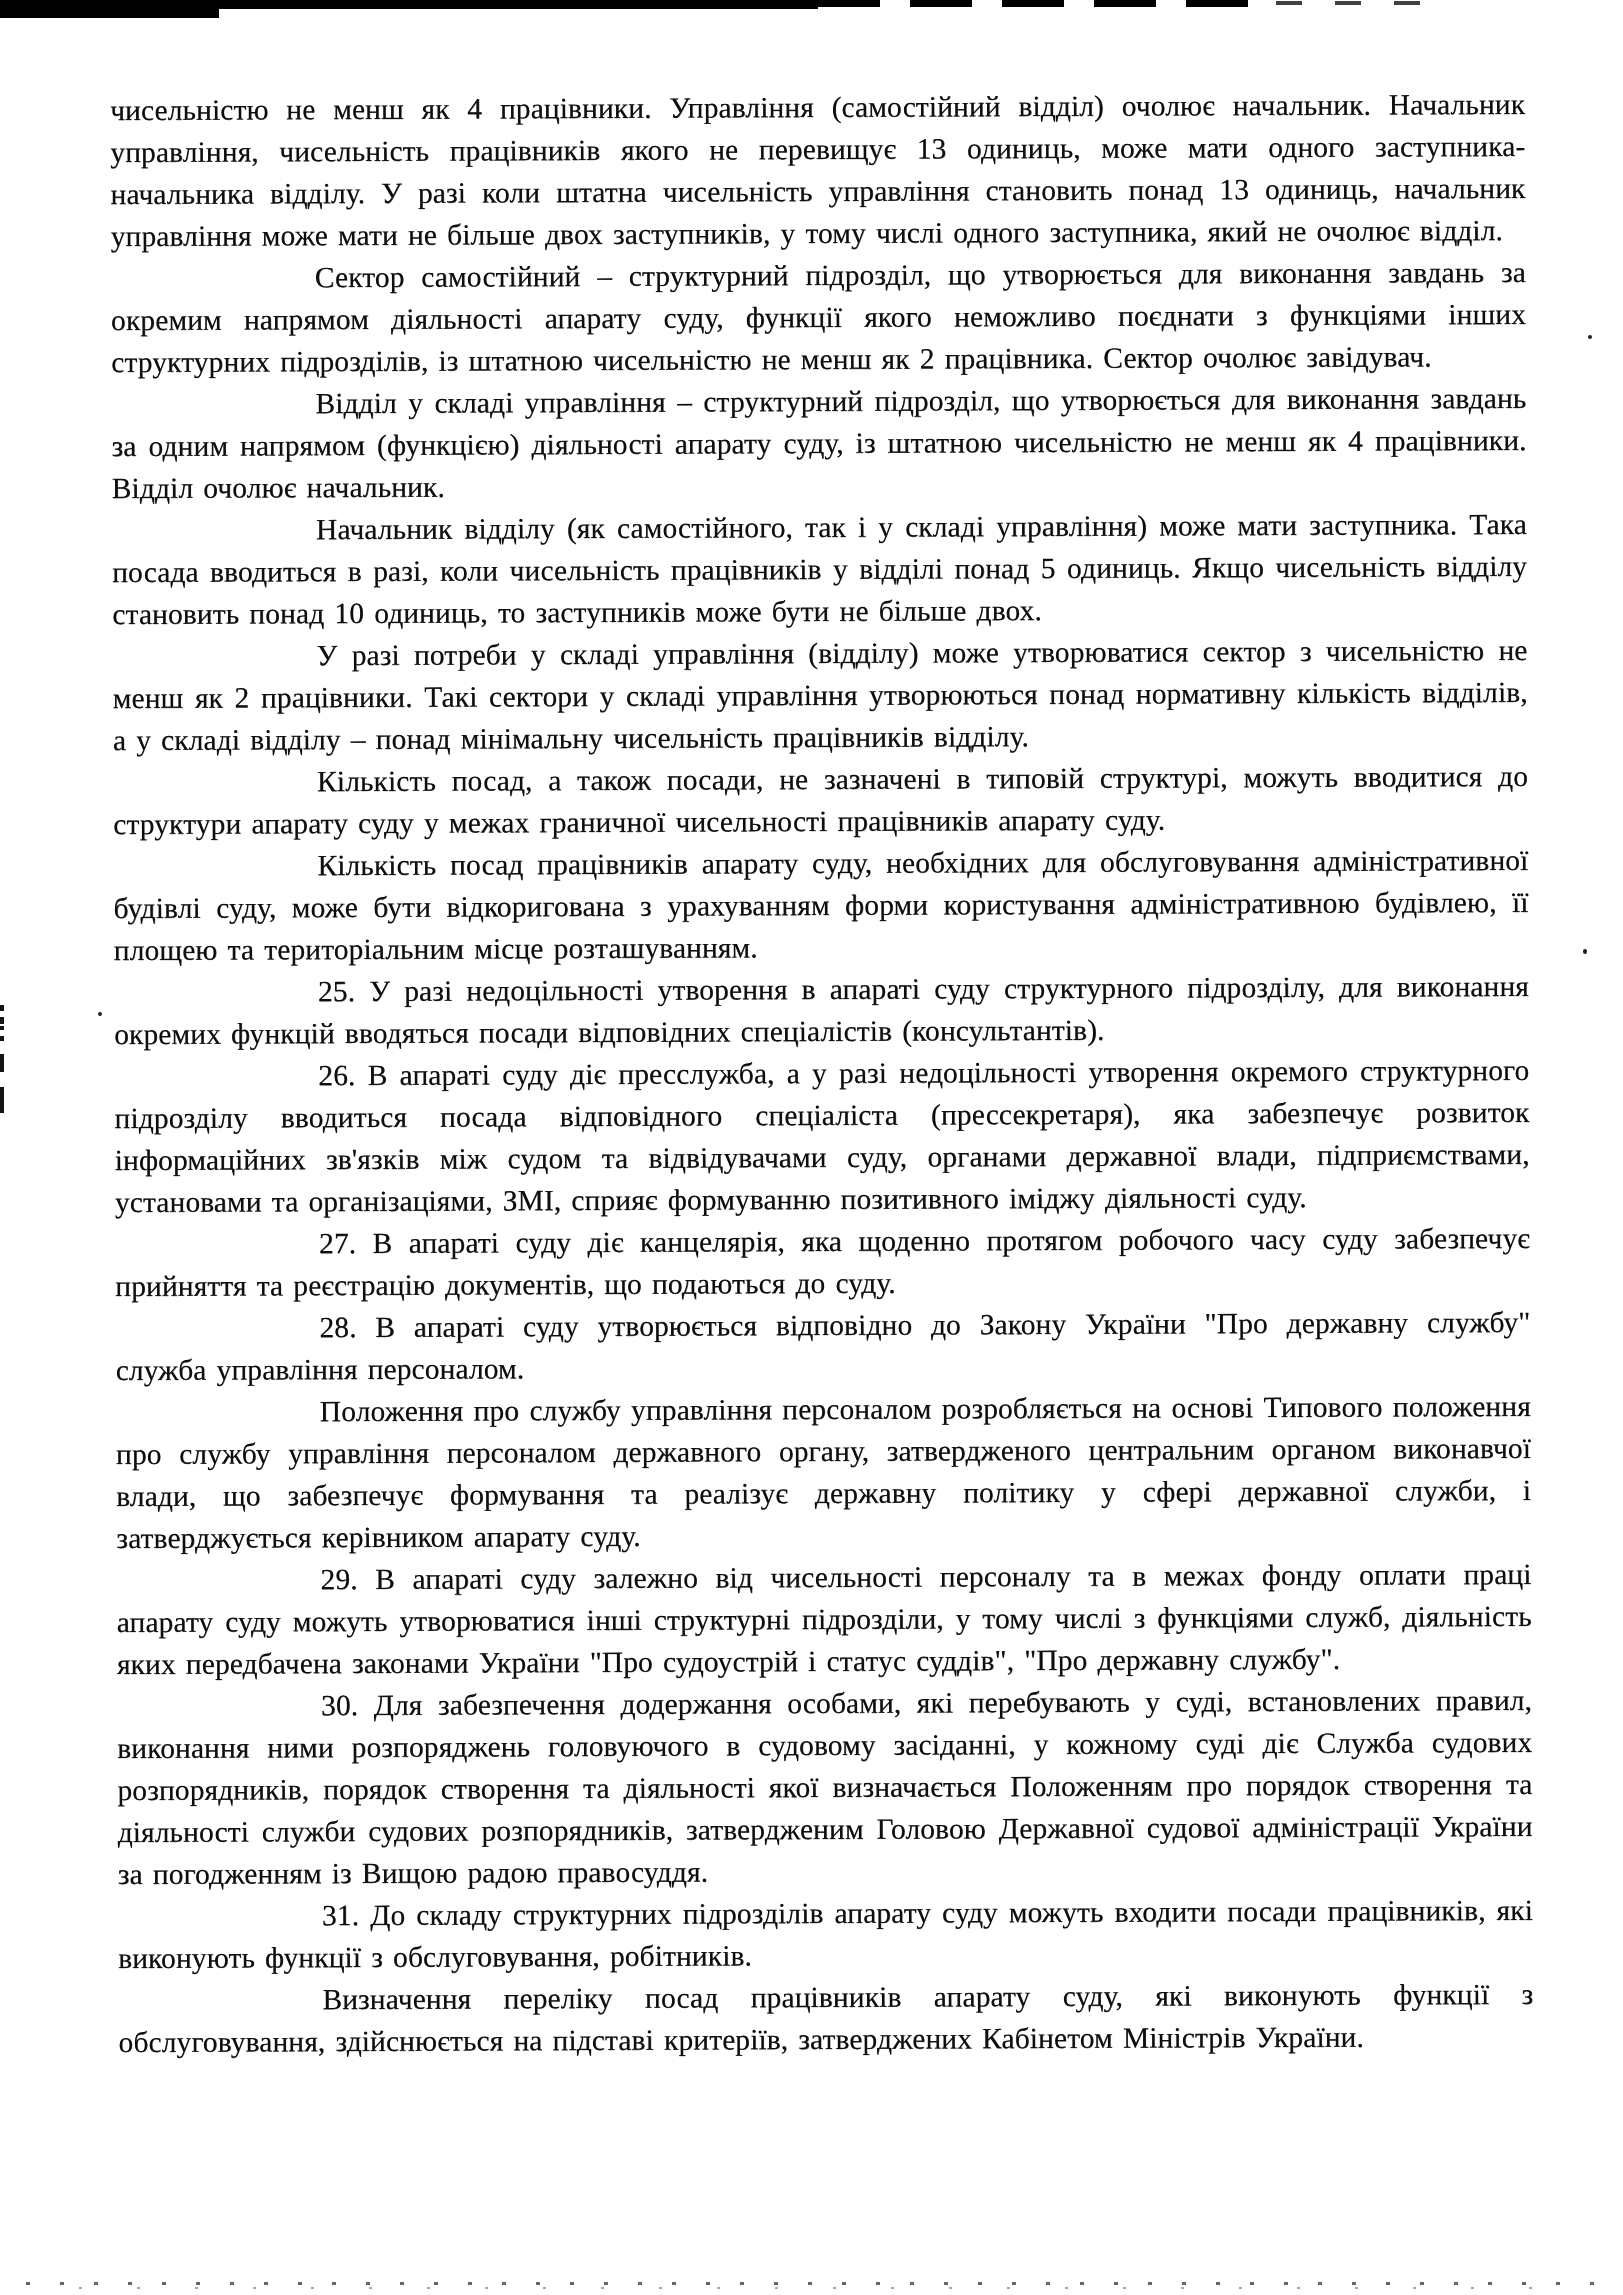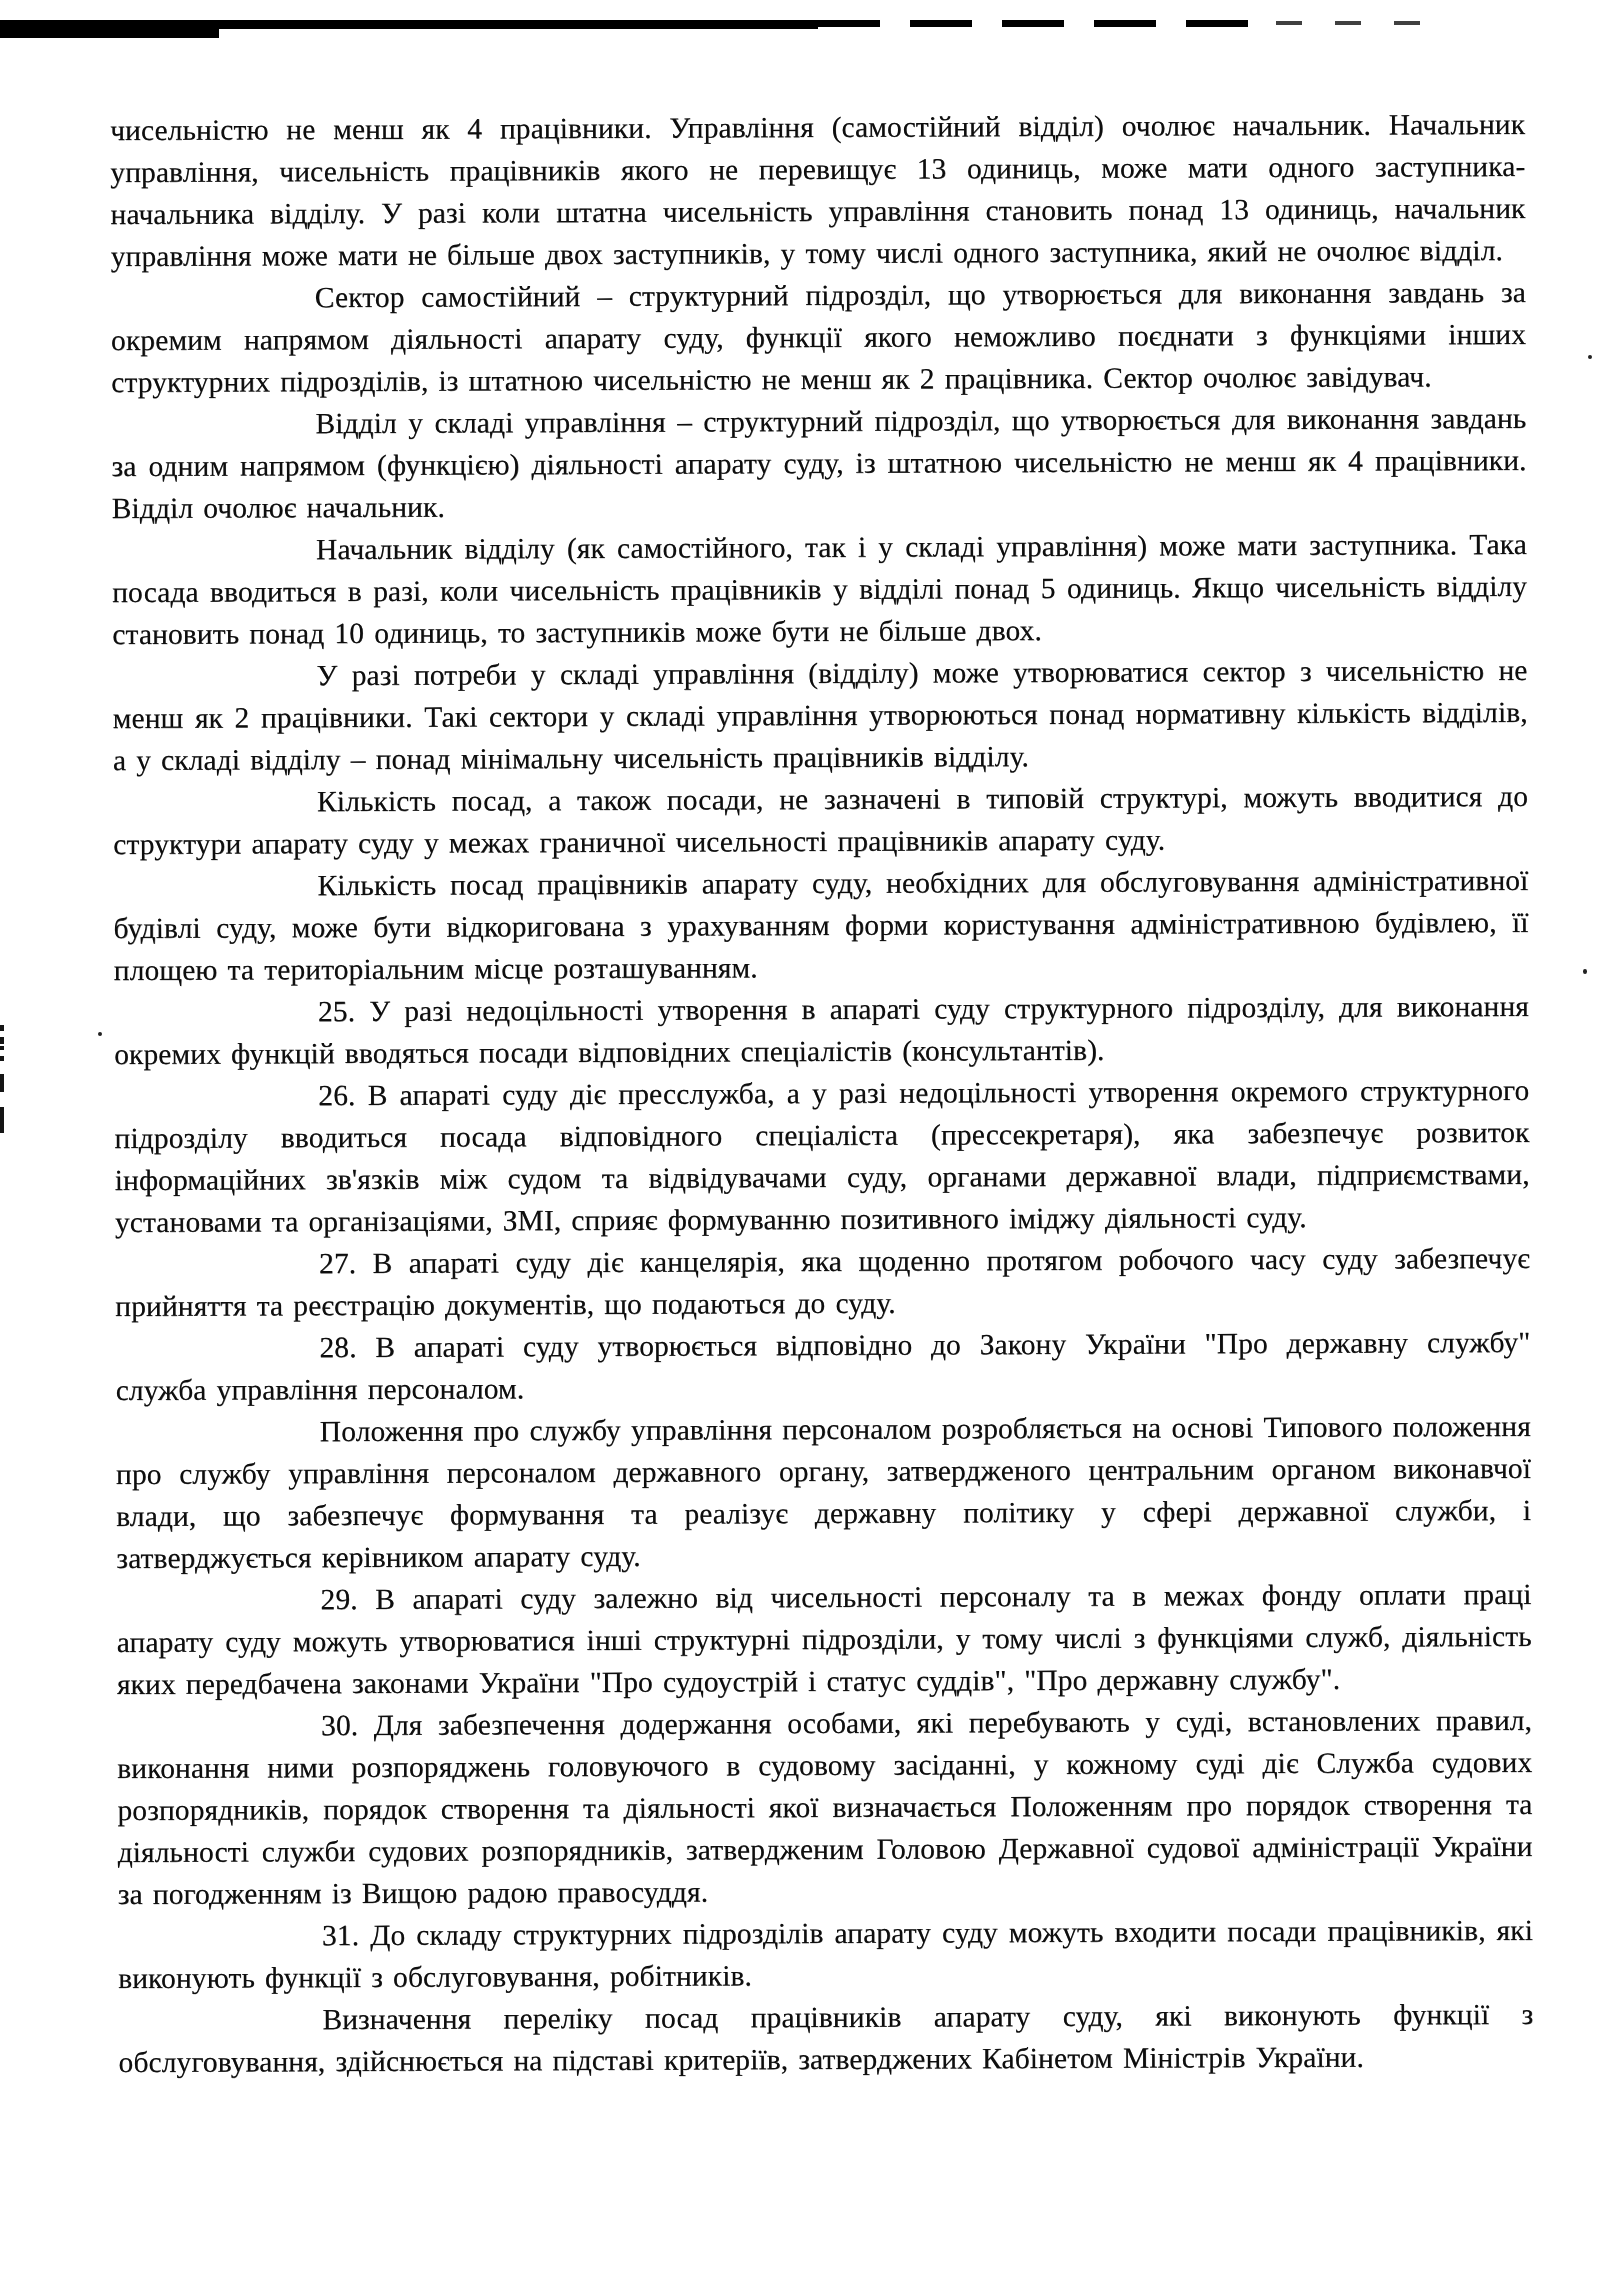--- a/index.html
+++ b/index.html
@@ -12,21 +12,20 @@
     height: 2295px;
     position: relative;
     font-family: "Liberation Serif", serif;
     overflow: hidden;
   }
   .page {
     position: absolute;
     inset: 0;
     background: #ffffff;
     overflow: hidden;
-    margin-top: 20px;
   }
   
   .textblock {
     position: absolute;
     left: 110px;
     top: 86px;
     width: 1415px;
     font-size: 29.5px;
     line-height: 42px;
     color: #0e0e0e;

